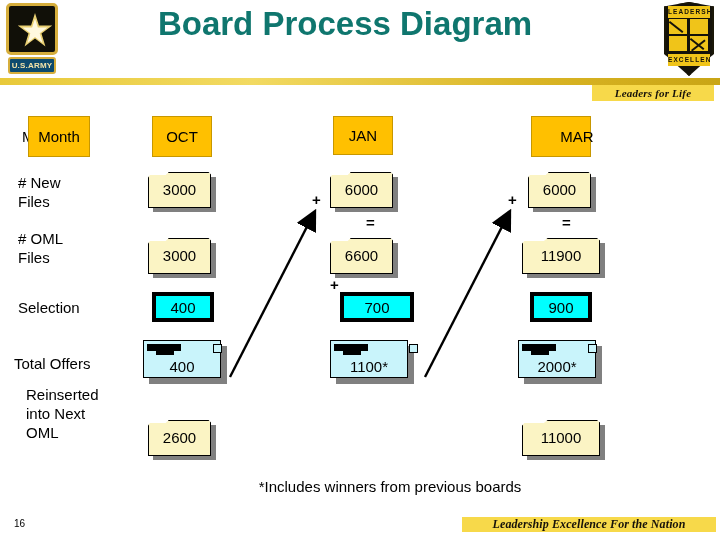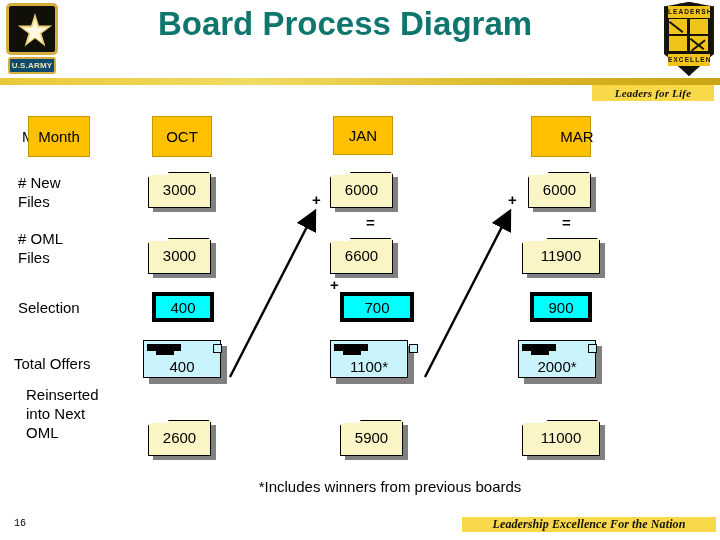--- a/index.html
+++ b/index.html
@@ -125,21 +125,21 @@
   .op{
     position:absolute;color:#000;font-size:15px;font-weight:bold;
     font-family:"Liberation Sans",sans-serif;line-height:1;
   }
 
   
   .footnote{
     position:absolute;left:180px;top:478px;width:420px;text-align:center;
     font-size:15px;color:#000;font-family:"Liberation Sans",sans-serif;white-space:nowrap;
   }
-  .pagenum{position:absolute;left:14px;top:518px;font-size:10px;color:#000;font-family:Liberation Mono, monospace;}
+  .pagenum{position:absolute;left:14px;top:518px;font-size:10px;color:#000;font-family:Liberation Sans, sans-serif;}
   .footer-brand{
     position:absolute;left:462px;top:517px;width:254px;height:15px;background:#f7d94a;color:#16120a;
     font-family:"Liberation Serif",serif;font-style:italic;font-weight:bold;font-size:12px;
     text-align:center;line-height:15px;white-space:nowrap;overflow:hidden;letter-spacing:.1px;
   }
   svg.arrows{position:absolute;left:0;top:0;width:720px;height:540px;pointer-events:none;}
 </style>
 </head>
 <body>
 
@@ -240,25 +240,20 @@
 
   <div class="winbox" style="left:330px;top:340px;padding-left:9px;">
     <div class="shadow"></div>
     <div class="frame"></div>
     <div class="tbar"></div>
     <div class="tbar2"></div>
     <div class="btn"></div>
     <div class="lbl">1100*</div>
   </div>
 
-  <div class="folder" style="left:340px;top:420px;">
-    <div class="shadow"></div>
-    <div class="body"></div>
-    <div class="lbl">5900</div>
-  </div>
 
   <div class="month-hdr" style="left:531px;top:116px;width:60px;height:41px;padding-left:32px;">MAR</div>
 
   <div class="op" style="left:508px;top:192px;">+</div>
 
   <div class="folder" style="left:528px;top:172px;">
     <div class="shadow"></div>
     <div class="body"></div>
     <div class="lbl">6000</div>
   </div>

